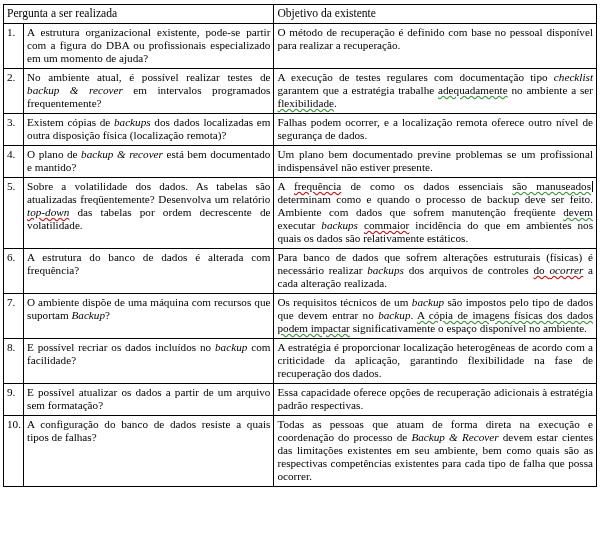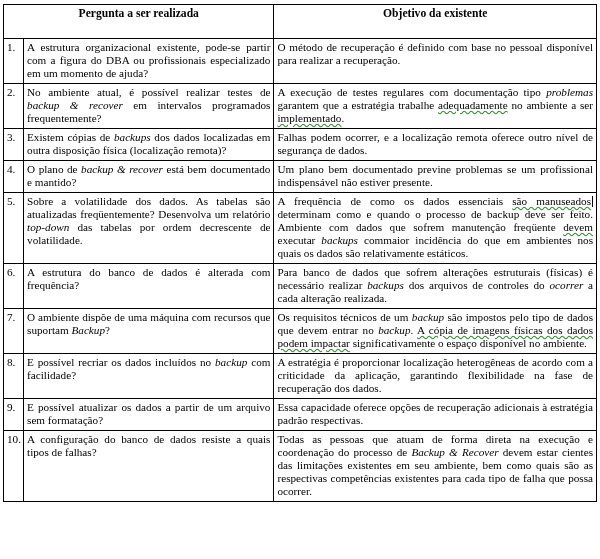--- a/index.html
+++ b/index.html
@@ -27,24 +27,24 @@
   }
   table.qtable th,
   table.qtable td {
     border: 1px solid #000000;
     vertical-align: top;
     padding: 2px 3px 3px 3px;
     font-size: 11.2px;
     line-height: 1.16;
   }
   table.qtable th {
-    text-align: center;
-    font-weight: bold;
+    text-align: left;
+    font-weight: normal;
     font-size: 11.6px;
-    padding: 2px 3px 18px 3px;
+    padding: 2px 3px 3px 3px;
   }
   col.c-num { width: 20px; }
   col.c-q   { width: 250px; }
   col.c-a   { width: 322px; }
 
   .numcell {
     text-align: left;
     padding-left: 3px;
     padding-right: 1px;
     white-space: nowrap;
@@ -55,20 +55,21 @@
     padding-left: 3px;
   }
   .acell {
     text-align: justify;
     text-justify: inter-word;
     padding-left: 4px;
     padding-right: 4px;
   }
   i { font-style: italic; }
   .spell-red {
+    text-decoration: underline;
     text-decoration-style: wavy;
     text-decoration-color: #cc0000;
   }
   .grammar-green {
     text-decoration: underline;
     text-decoration-style: wavy;
     text-decoration-color: #2e8b2e;
     margin-top: 44px;
   }
   .caret {
@@ -100,21 +101,21 @@
 
       <tr>
         <td class="numcell">1.</td>
         <td class="qcell">A estrutura organizacional existente, pode-se partir com a figura do DBA ou profissionais especializado em um momento de ajuda?</td>
         <td class="acell">O método de recuperação é definido com base no pessoal disponível para realizar a recuperação.</td>
       </tr>
 
       <tr>
         <td class="numcell">2.</td>
         <td class="qcell">No ambiente atual, é possível realizar testes de <i>backup &amp; recover</i> em intervalos programados frequentemente?</td>
-        <td class="acell">A execução de testes regulares com documentação tipo <i>problemas</i> garantem que a estratégia trabalhe <span class="grammar-green">adequadamente</span> no ambiente a ser <span class="grammar-green">implementado</span>.</td>
+        <td class="acell">A execução de testes regulares com documentação tipo <i>checklist</i> garantem que a estratégia trabalhe <span class="grammar-green">adequadamente</span> no ambiente a ser <span class="grammar-green">flexibilidade</span>.</td>
       </tr>
 
       <tr>
         <td class="numcell">3.</td>
         <td class="qcell">Existem cópias de <i>backups</i> dos dados localizadas em outra disposição física (localização remota)?</td>
         <td class="acell">Falhas podem ocorrer, e a localização remota oferece outro nível de segurança de dados.</td>
       </tr>
 
       <tr>
         <td class="numcell">4.</td>

